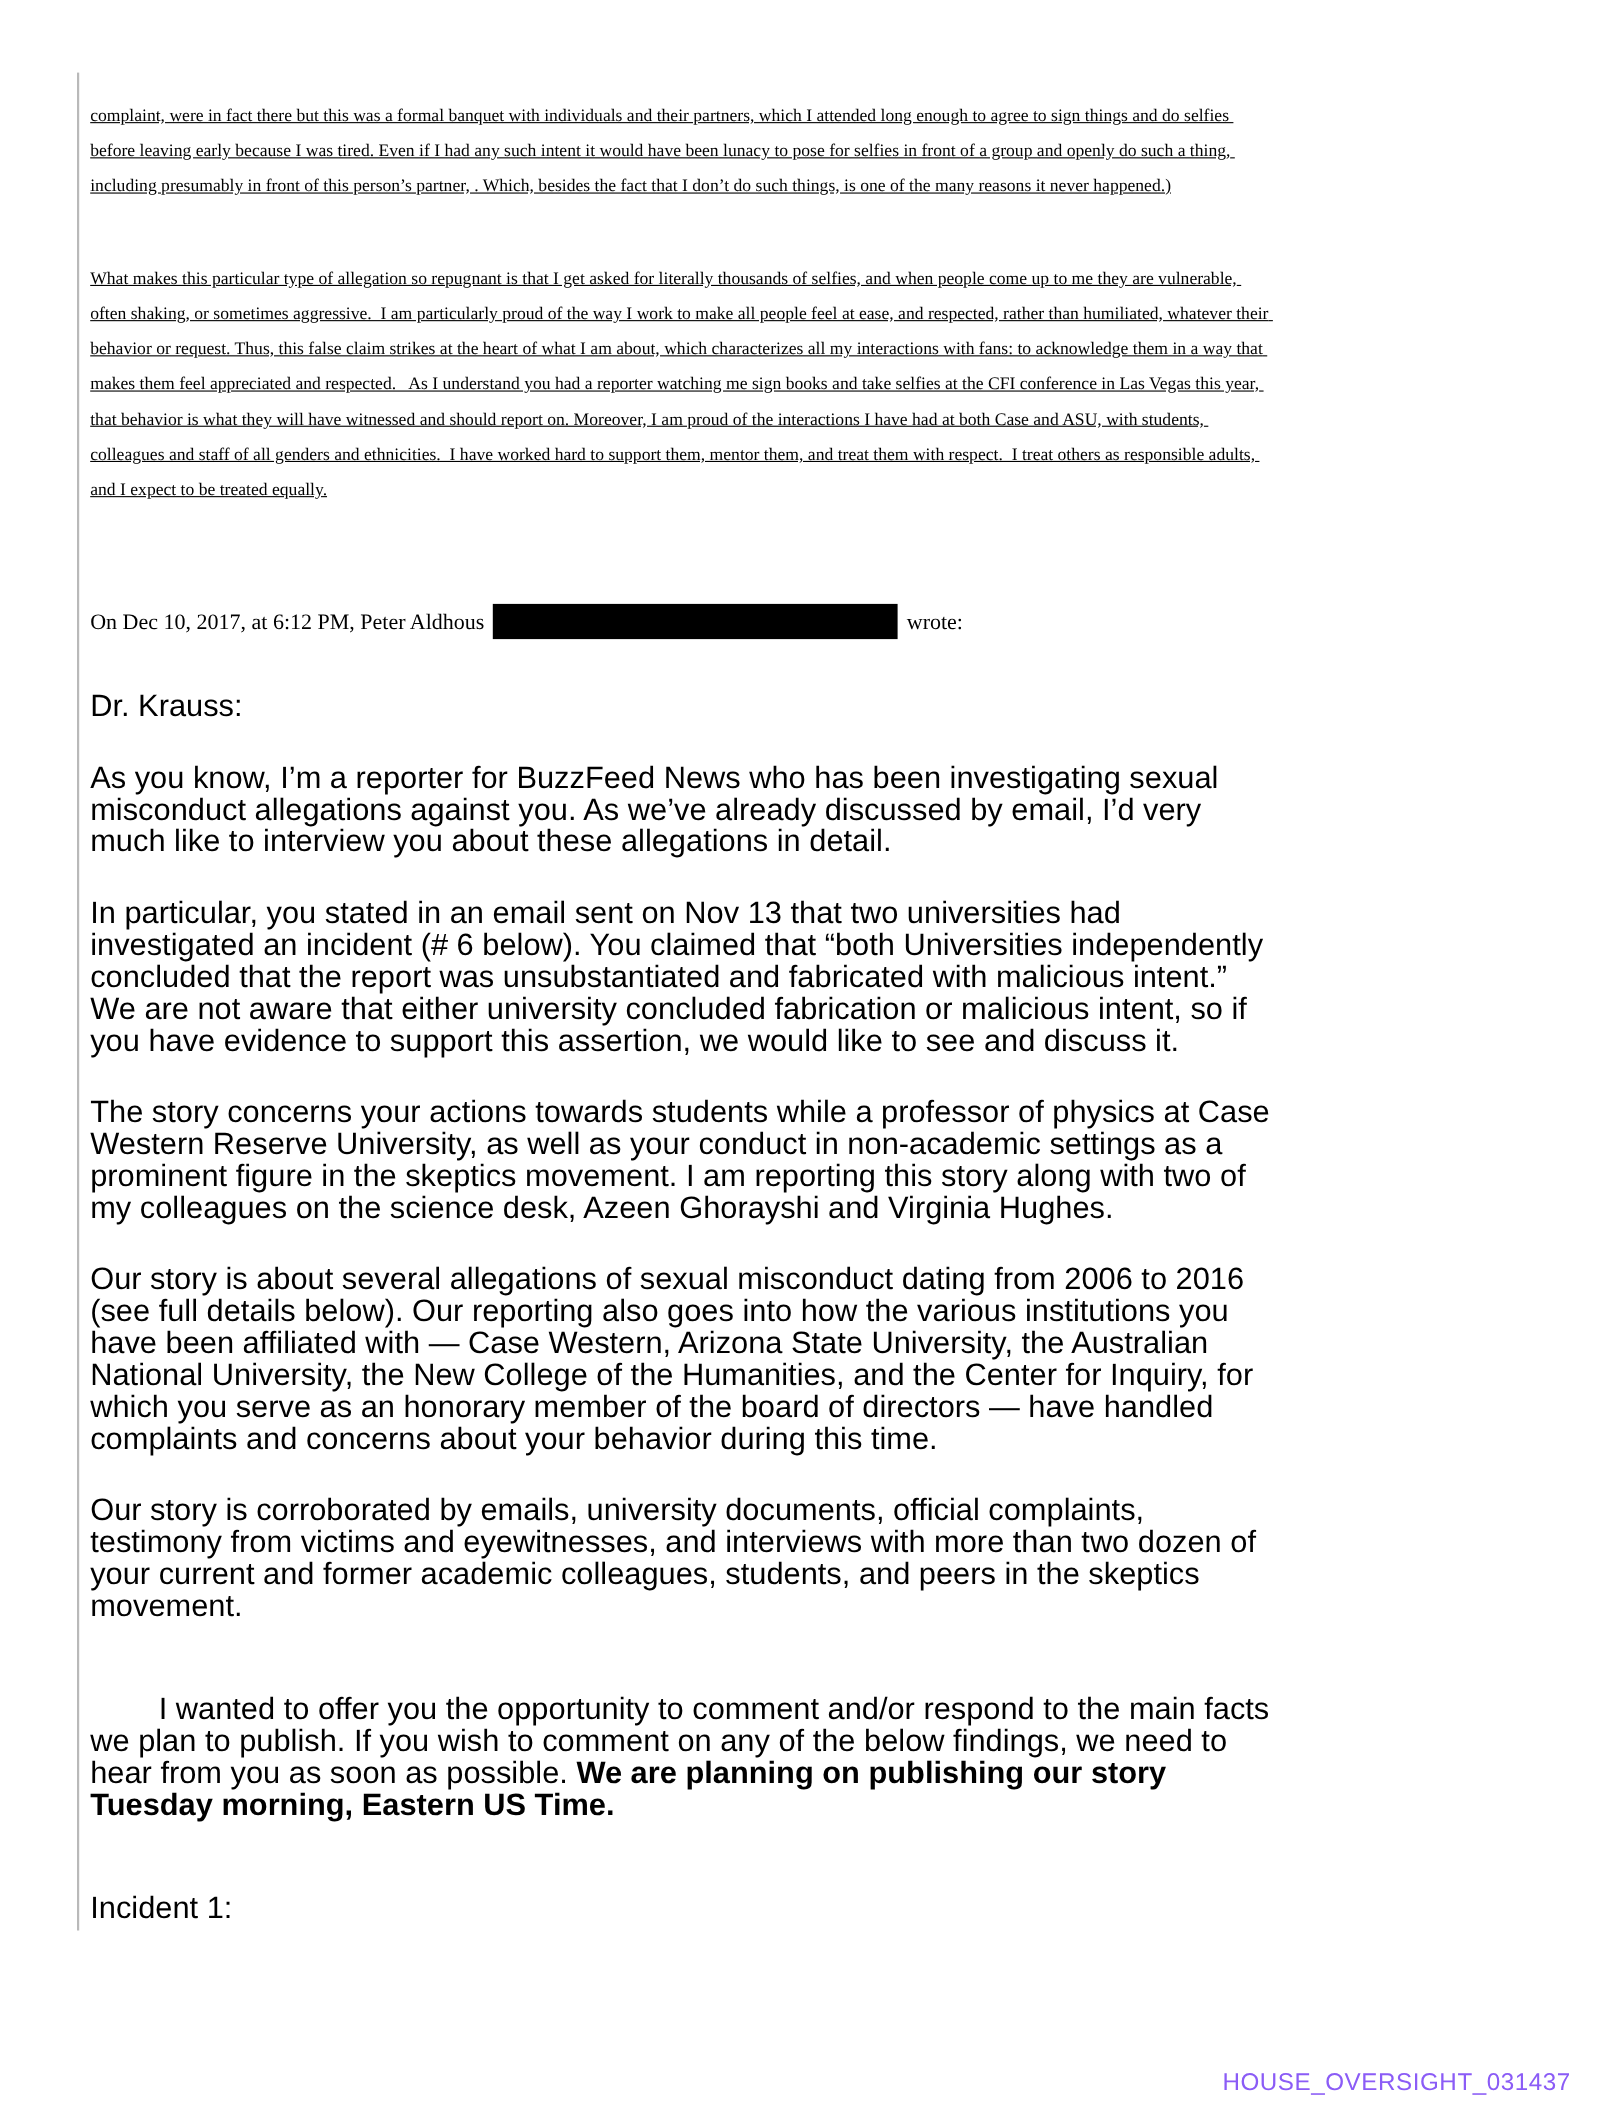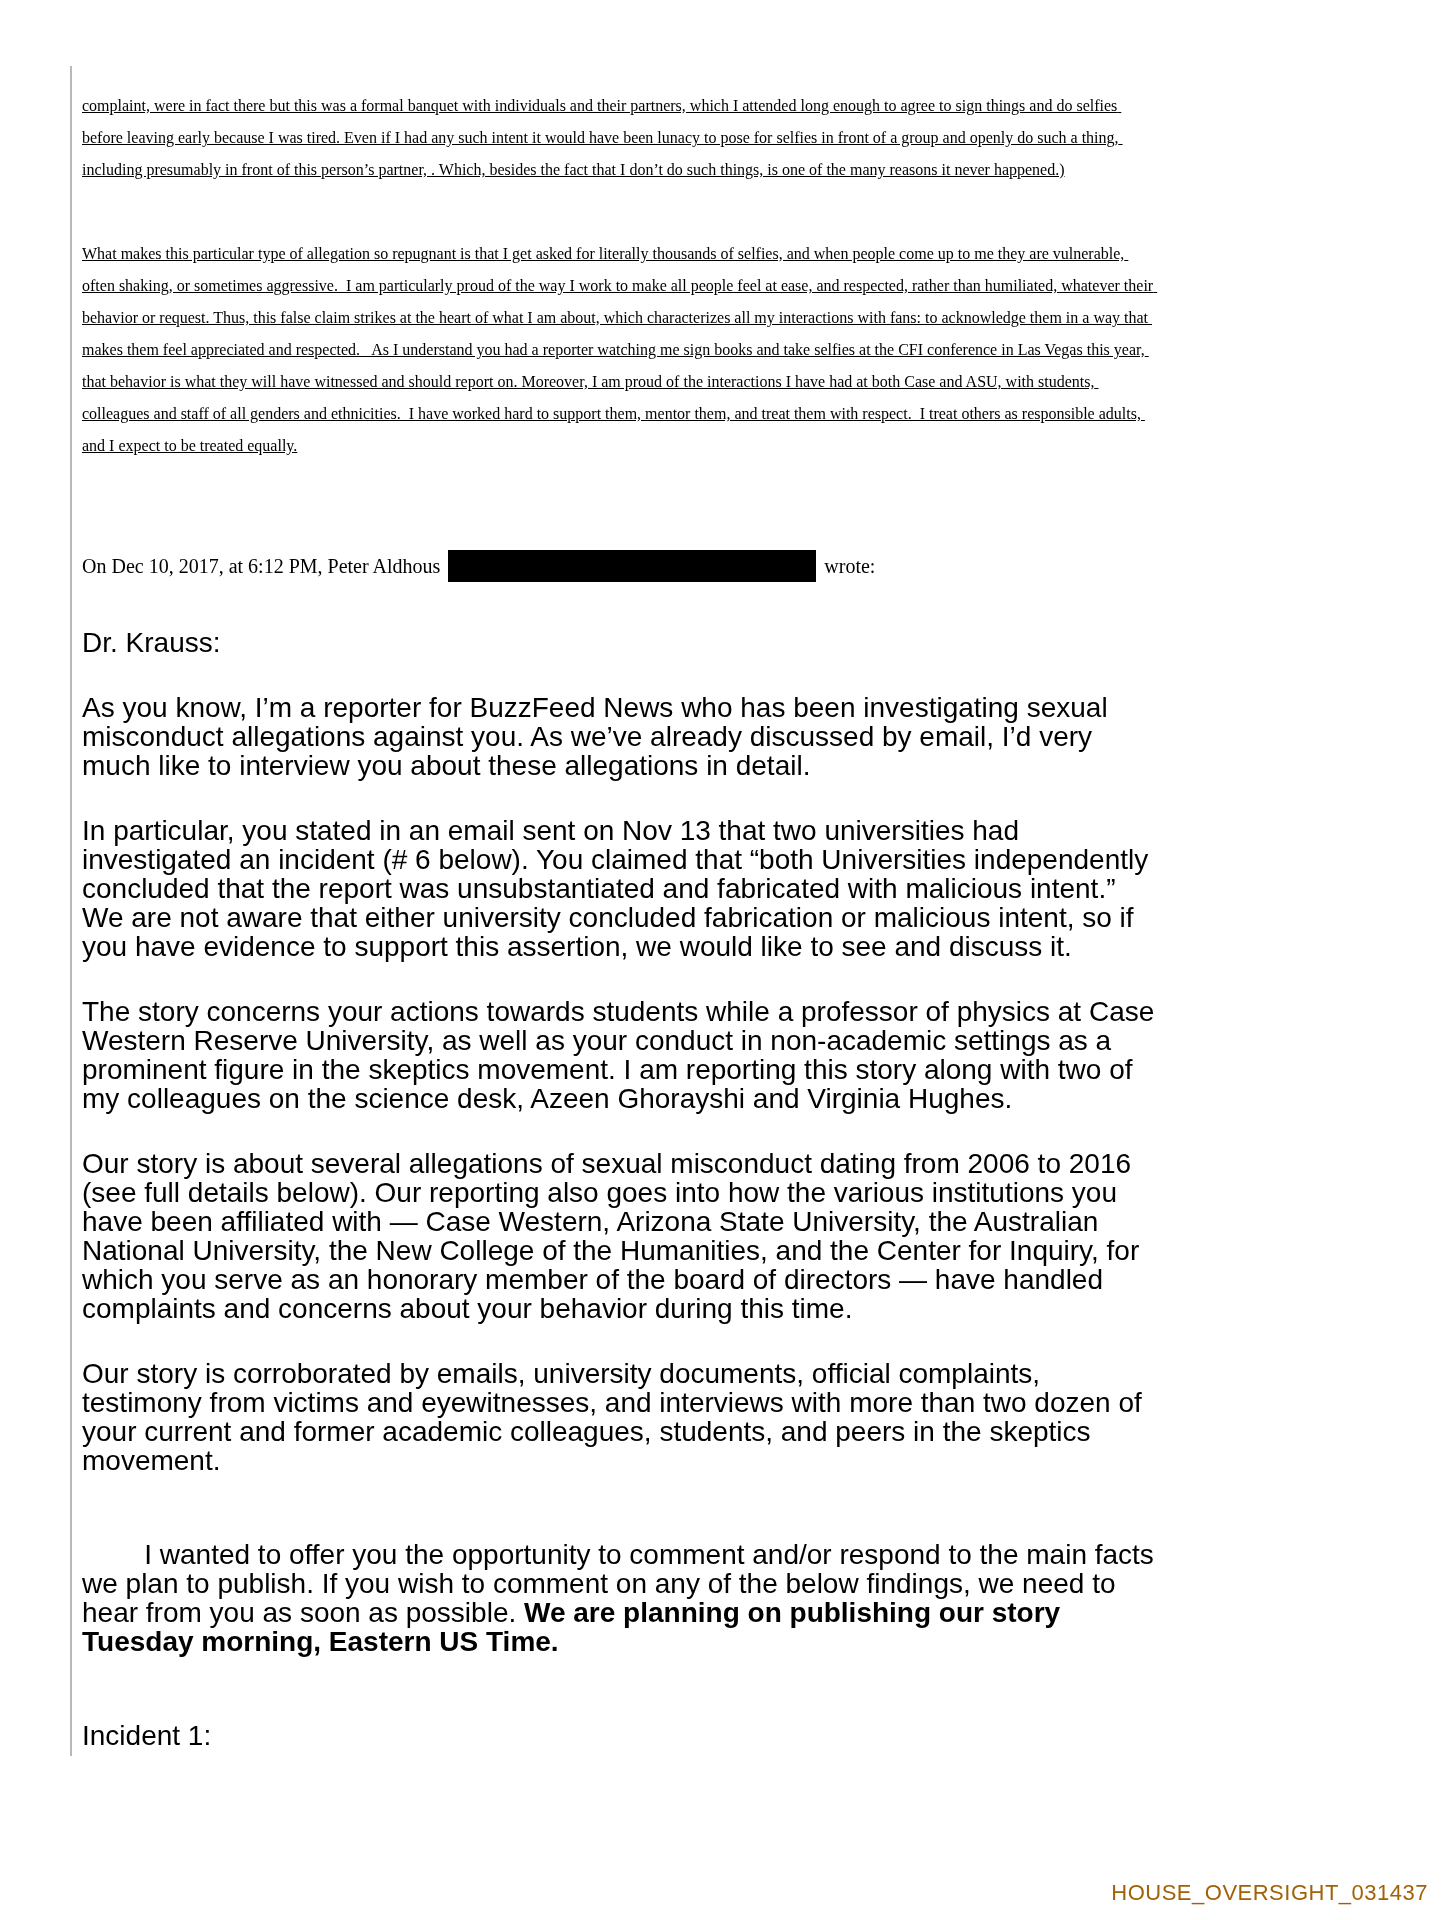--- a/index.html
+++ b/index.html
@@ -72,21 +72,21 @@
   }
   .bold-segment {
     font-weight: bold;
   }
   .bates-stamp {
     position: absolute;
     top: 1880px;
     right: 25px;
     font-family: "Liberation Sans", sans-serif;
     font-size: 22px;
-    color: #a16207;
+    color: #8b5cf6;
     letter-spacing: 0.5px;
   }
 </style>
 </head>
 <body>
 
 <div class="page">
 
   <div class="quoted-block">
 

